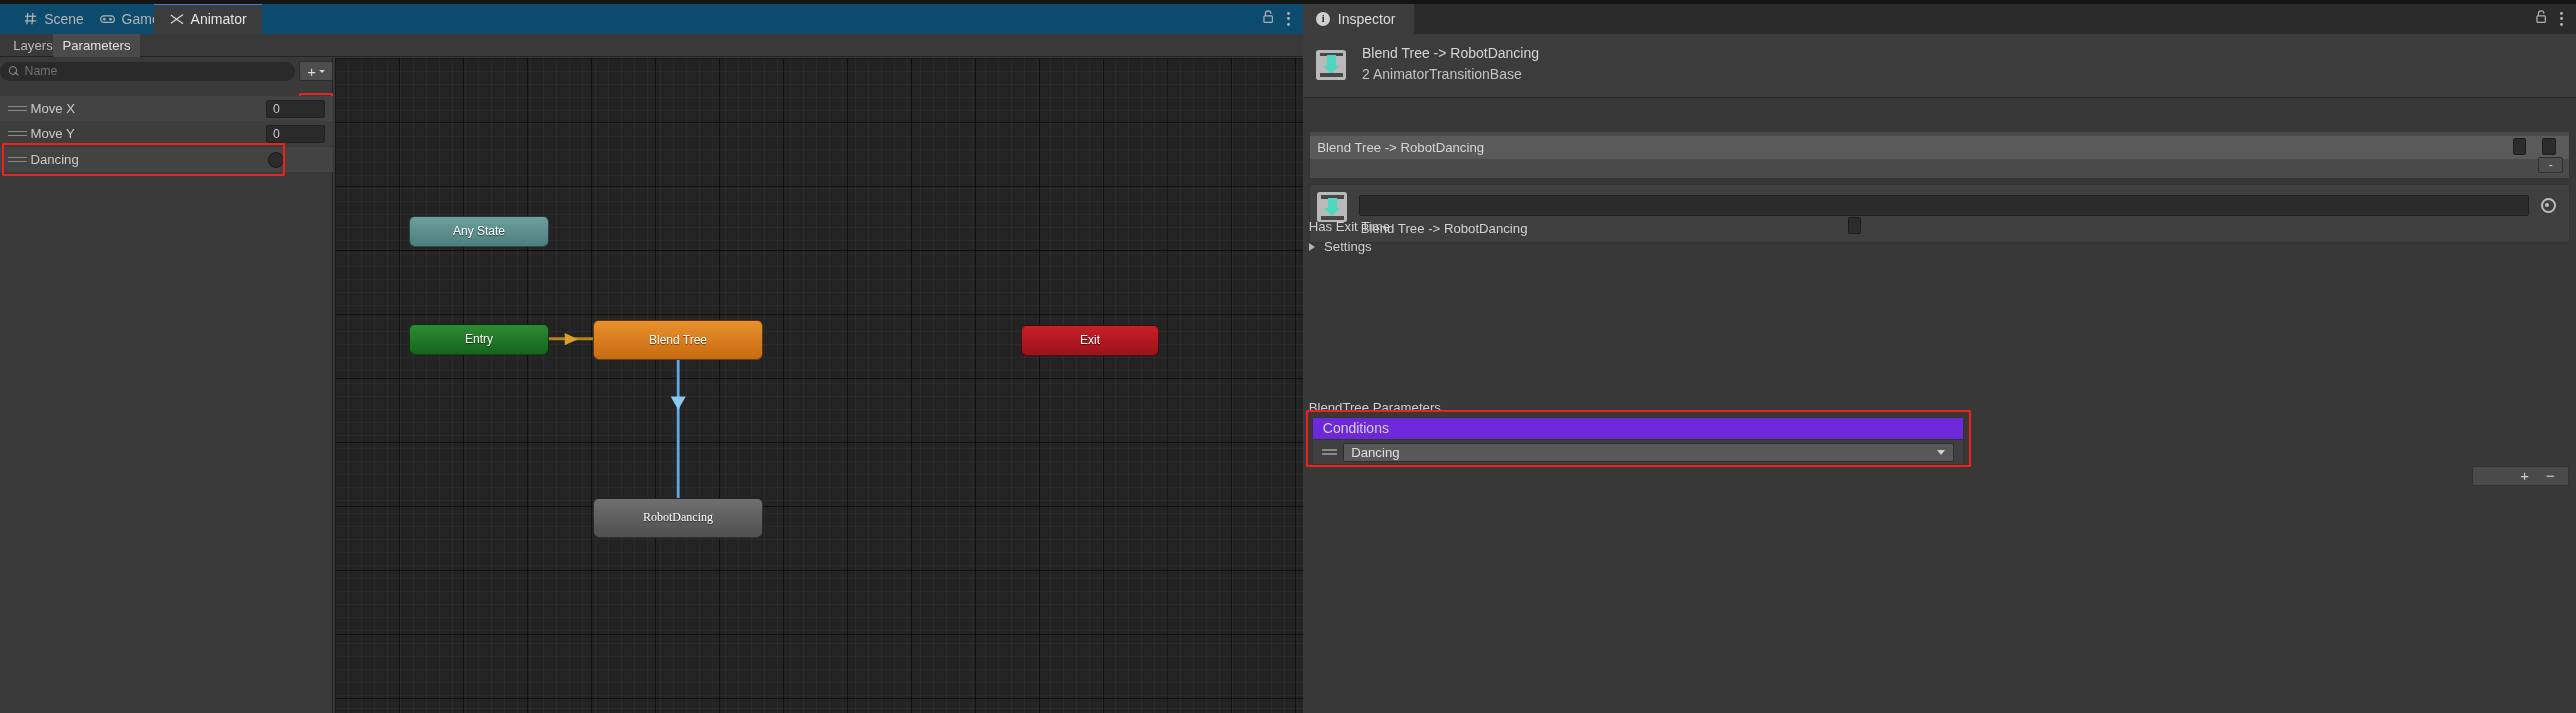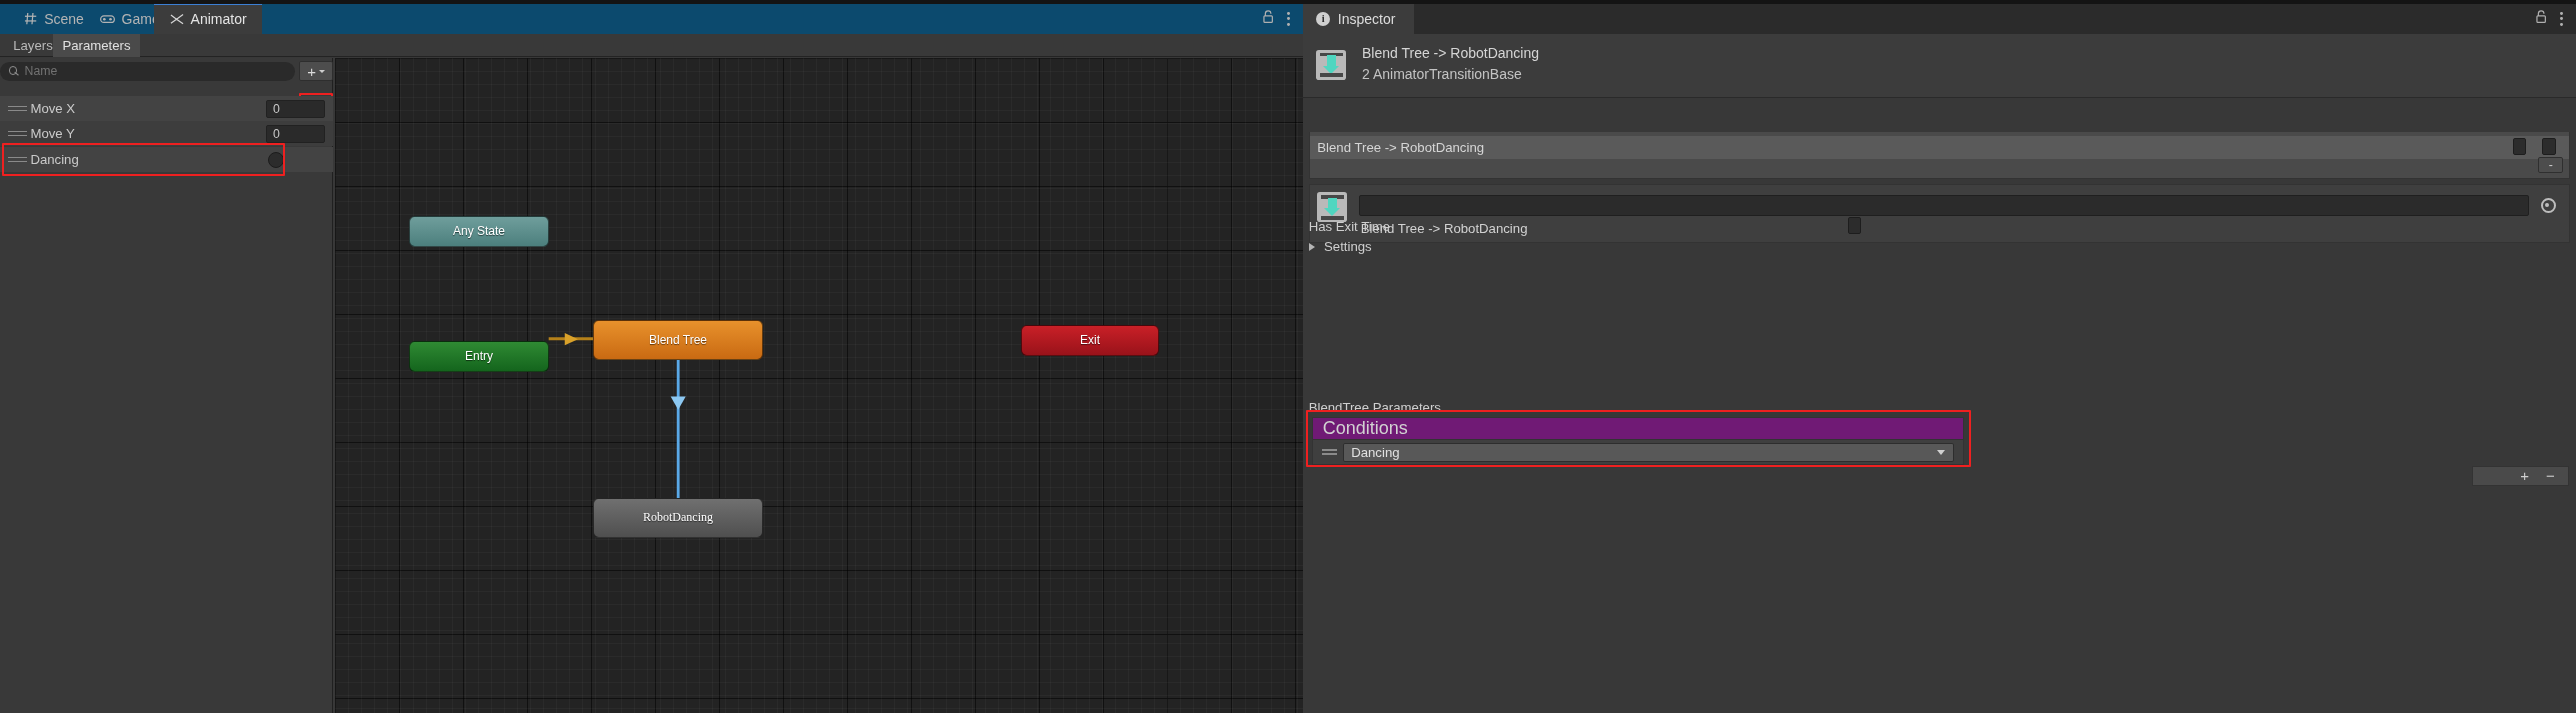--- a/index.html
+++ b/index.html
@@ -117,22 +117,22 @@
 
   .namefield { position:absolute; height:21px; background:#2b2b2b; border:0.9px solid #1f1f1f; border-radius:1.9px; }
   .gear { position:absolute; width:15px;height:15px;border-radius:50%;border:2.8px solid #bdbdbd; }
   .gear::after{content:'';position:absolute;left:2.8px;top:2.8px;width:3.8px;height:3.8px;border-radius:50%;background:#bdbdbd;}
 
   .rowlabel { position:absolute; font-size:13.2px; color:#cfcfcf; }
   .fold { width:0;height:0;border-top:4.7px solid transparent;border-bottom:4.7px solid transparent;border-left:6.6px solid #b5b5b5;
           display:inline-block; margin-right:5.7px; vertical-align:middle;}
 
   
-  .condhdr { position:absolute; height:23px; background:#701a75; border:0.9px solid #333; display:flex; align-items:center;
-             font-size:18px; color:#d2d2d2; padding-left:9.4px;}
+  .condhdr { position:absolute; height:23px; background:#6d28d9; border:0.9px solid #333; display:flex; align-items:center;
+             font-size:14px; color:#d2d2d2; padding-left:9.4px;}
   .condrow { position:absolute; height:25.5px; background:#3f3f3f; border:0.9px solid #333; border-top:none; display:flex; align-items:center;}
   .dd { height:19px; background:#585858; border:0.9px solid #2d2d2d; border-radius:1.9px; display:flex; align-items:center;
         padding:0 7.6px; font-size:13.2px; color:#e0e0e0; position:relative; }
   .ddcaret { position:absolute; right:7.6px; width:0;height:0;border-left:4.7px solid transparent;border-right:4.7px solid transparent;border-top:5.7px solid #d0d0d0;}
   .pmbar { position:absolute; height:20px; background:#4a4a4a; border:0.9px solid #333; display:flex; align-items:center;
            justify-content:flex-end; gap:17px; padding-right:13.2px; font-size:15px; color:#cfcfcf;}
   .grip2 { width:15px; display:flex; flex-direction:column; gap:2.8px; margin:0 5.7px 0 8.5px;}
   .grip2 i { height:1.5px; background:#8a8a8a; display:block; }
 </style>
 </head>
@@ -249,21 +249,21 @@
       <svg class="abs" width="969" height="656" style="left:0;top:0;" viewBox="0 0 1025 694">
         <line x1="226" y1="297" x2="273" y2="297" stroke="#b5811a" stroke-width="3"></line>
         <polygon points="243,291 257,297.5 243,304" fill="#d9a12a"></polygon>
         <line x1="363" y1="319" x2="363" y2="466" stroke="#5aa9e8" stroke-width="3"></line>
         <polygon points="355,358 371,358 363,372" fill="#8cc8f2"></polygon>
       </svg>
 
       <div class="node any nosel" style="left:74px; top:158px; width:140px; height:31px;">
         <span>Any State</span>
       </div>
-      <div class="node entry nosel" style="left:74px; top:266px; width:140px; height:31px;margin-top:17px;">
+      <div class="node entry nosel" style="left:74px; top:266px; width:140px; height:31px;">
         <span>Entry</span>
       </div>
       <div class="node blend nosel" style="left:258px; top:262px; width:170px; height:40px;">
         <span>Blend Tree</span>
       </div>
       <div class="node exit nosel" style="left:686px; top:267px; width:138px; height:31px;">
         <span>Exit</span>
       </div>
       <div class="node state nosel" style="left:258px; top:440px; width:170px; height:40px;">
         <span>RobotDancing</span>

